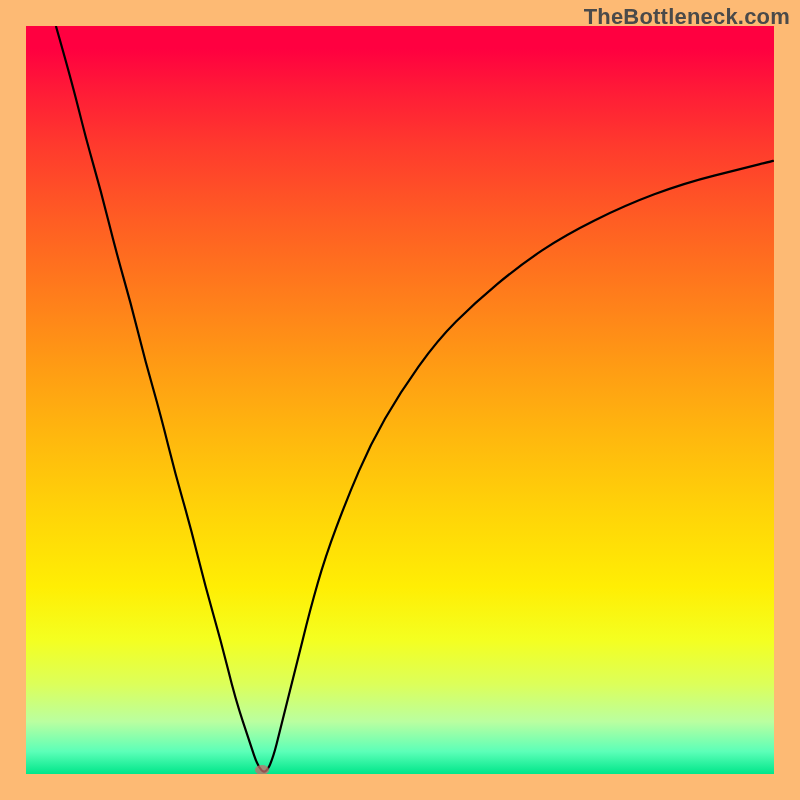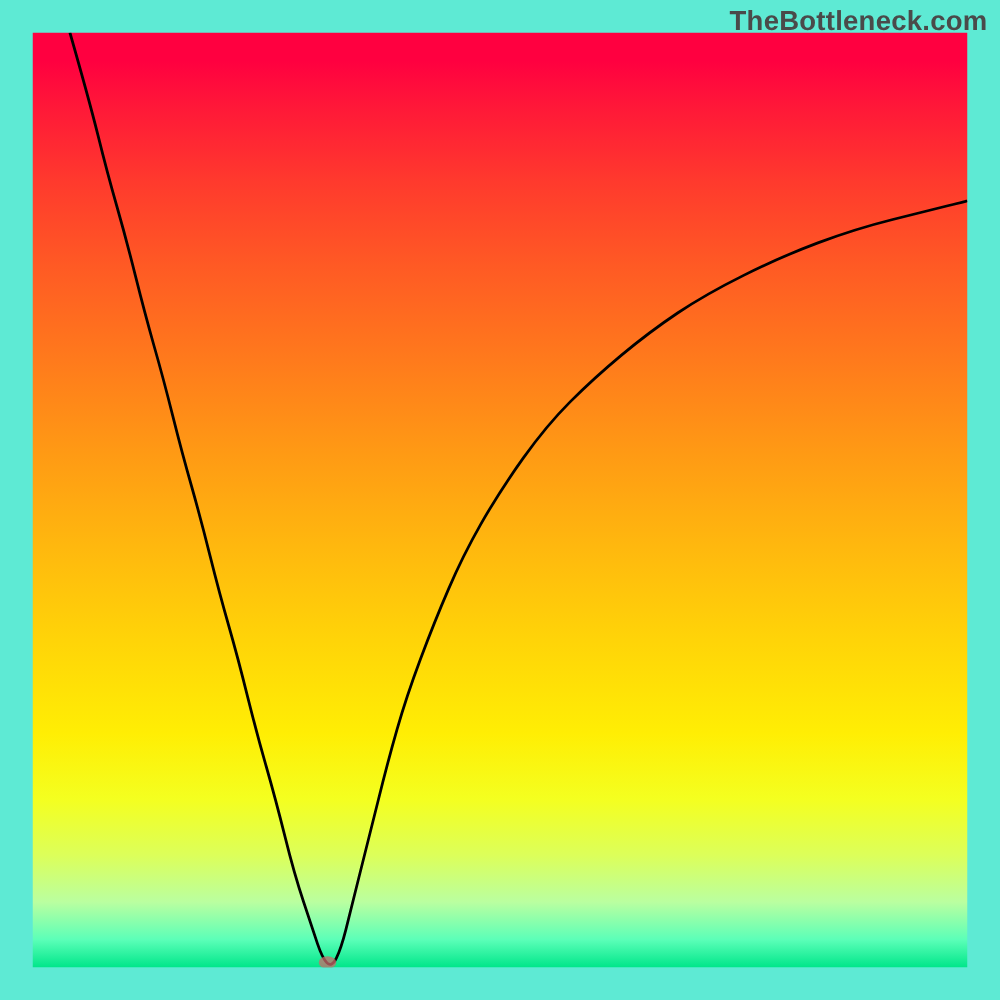--- a/index.html
+++ b/index.html
@@ -8,21 +8,21 @@
     width: 800px;
     height: 800px;
     background: #000;
     overflow: hidden;
     font-family: Arial, Helvetica, sans-serif;
   }
   .frame {
     position: relative;
     width: 800px;
     height: 800px;
-    background: #5eead4;
+    background: #fdba74;
   }
   .watermark {
     position: absolute;
     top: 4px;
     right: 10px;
     color: #4a4a4a;
     font-size: 22px;
     font-weight: 600;
     letter-spacing: 0.2px;
     z-index: 3;

